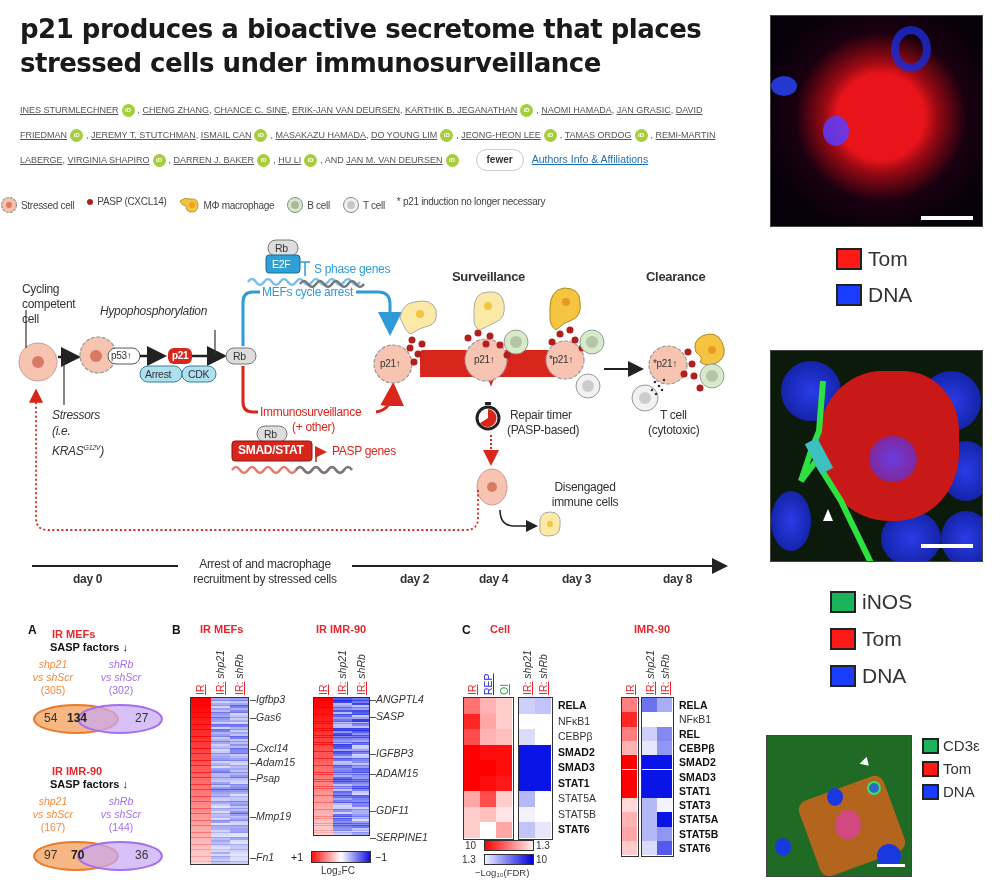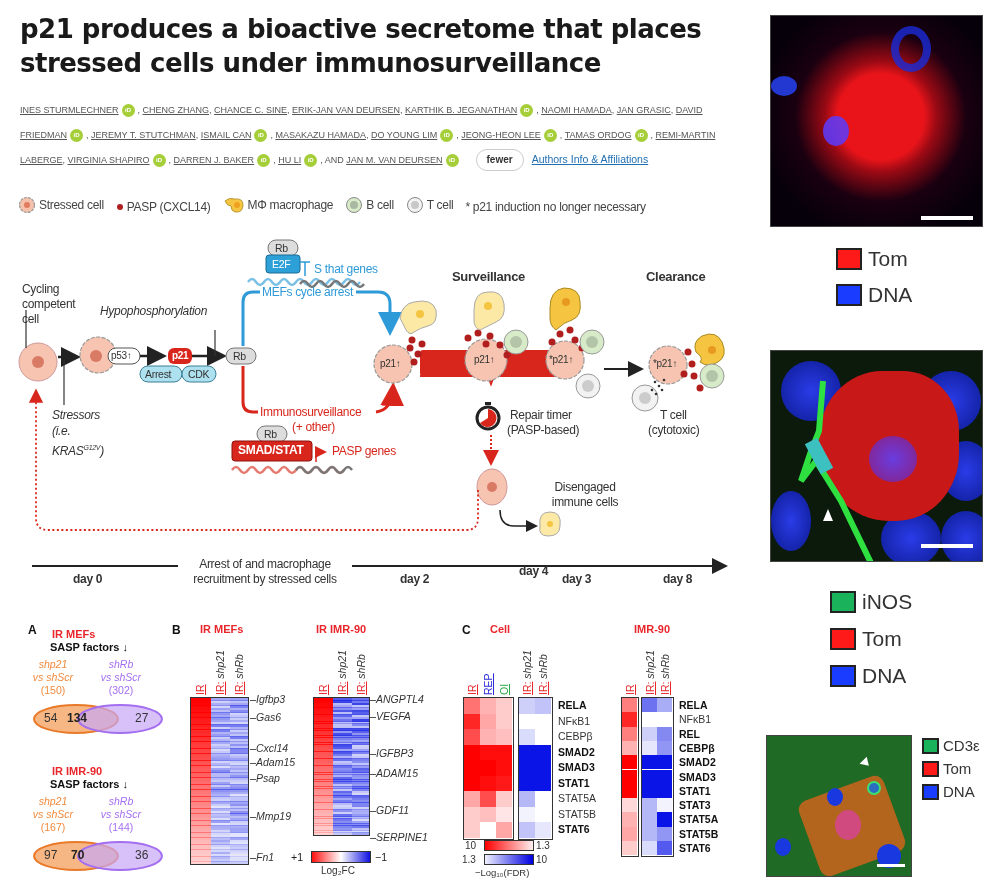--- a/index.html
+++ b/index.html
@@ -7,21 +7,21 @@
   body { position: relative; font-family: "Liberation Sans", sans-serif; color: #222; }
 
   .title { position: absolute; left: 20px; top: 12px; width: 700px; font-size: 26px; font-weight: bold; line-height: 34px; color: #1a1a1a; font-family: "DejaVu Sans", sans-serif; letter-spacing: -0.5px; }
 
   .authors { position: absolute; left: 20px; top: 98px; width: 720px; font-size: 9px; line-height: 24.5px; color: #555; text-transform: uppercase; }
   .author { text-decoration: underline; color: #555; cursor: pointer; }
   .orcid { display: inline-block; width: 13px; height: 13px; border-radius: 50%; background: #a6ce39; color: #fff; font-size: 6px; line-height: 13px; text-align: center; vertical-align: middle; margin: 0 3px; font-weight: bold; text-transform: none; }
   .fewer-btn { display: inline-block; border: 1px solid #ccc; border-radius: 12px; padding: 2px 10px; font-size: 10px; color: #333; text-transform: none; background: #fff; margin-left: 14px; line-height: 16px; font-weight: bold; cursor: pointer; }
   .aff-link { color: #1f6fb2; text-decoration: underline; font-size: 10.5px; text-transform: none; margin-left: 8px; cursor: pointer; }
 
-  .legend { position: absolute; left: 18px; top: 196px; font-size: 12px; color: #444; display: flex; align-items: flex-end; gap: 6px; font-family: "Liberation Sans Narrow", "Liberation Sans", sans-serif; letter-spacing: -0.3px; }
+  .legend { position: absolute; left: 0; top: 196px; font-size: 10px; color: #444; display: flex; align-items: flex-start; gap: 6px; font-family: "Liberation Sans Narrow", "Liberation Sans", sans-serif; letter-spacing: -0.3px; }
   .legend .li { display: flex; align-items: center; gap: 3px; margin-right: 6px; }
 
   .diagram { position: absolute; left: 0; top: 230px; width: 750px; height: 370px; }
   .dlabel { position: absolute; font-size: 12px; color: #333; font-family: "Liberation Sans", sans-serif; letter-spacing: -0.3px; line-height: 15px; }
   .dbold { font-weight: bold; }
   .ital { font-style: italic; }
 
   .panel-letter { position: absolute; font-size: 12px; font-weight: bold; color: #111; }
   .red-title { position: absolute; font-size: 11px; font-weight: bold; color: #e8262b; }
   .venn-hdr { position: absolute; font-size: 11px; font-weight: bold; color: #111; }
@@ -243,21 +243,21 @@
   <div class="dlabel ital" style="left:52px;top:178px;">Stressors</div>
   <div class="dlabel ital" style="left:52px;top:194px;">(i.e.</div>
   <div class="dlabel ital" style="left:52px;top:210px;"><span>KRAS</span><sup style="font-size:7px">G12V</sup>)</div>
   <div class="dlabel" style="left:111px;top:120px;font-size:10px;line-height:12px;">p53↑</div>
   <div class="dlabel" style="left:172px;top:120px;font-size:10px;line-height:12px;color:#fff;font-weight:bold;">p21</div>
   <div class="dlabel" style="left:145px;top:138px;font-size:10.5px;line-height:12px;">Arrest</div>
   <div class="dlabel" style="left:188px;top:138px;font-size:10.5px;line-height:12px;">CDK</div>
   <div class="dlabel" style="left:233px;top:120px;font-size:10.5px;line-height:12px;">Rb</div>
   <div class="dlabel" style="left:275px;top:12px;font-size:10.5px;line-height:12px;">Rb</div>
   <div class="dlabel" style="left:272px;top:28px;font-size:10.5px;line-height:12px;color:#fff;">E2F</div>
-  <div class="dlabel" style="left:314px;top:32px;color:#2e9ad8;">S that genes</div>
+  <div class="dlabel" style="left:314px;top:32px;color:#2e9ad8;">S phase genes</div>
   <div class="dlabel" style="left:262px;top:55px;color:#2e9ad8;">MEFs cycle arrest</div>
   <div class="dlabel" style="left:260px;top:175px;color:#d9261c;">Immunosurveillance</div>
   <div class="dlabel" style="left:292px;top:190px;color:#d9261c;">(+ other)</div>
   <div class="dlabel" style="left:264px;top:198px;font-size:10.5px;line-height:12px;">Rb</div>
   <div class="dlabel" style="left:238px;top:213px;color:#fff;font-weight:bold;">SMAD/STAT</div>
   <div class="dlabel" style="left:332px;top:214px;color:#d9261c;">PASP genes</div>
   <div class="dlabel dbold" style="left:452px;top:39px;font-size:13px;">Surveillance</div>
   <div class="dlabel dbold" style="left:646px;top:39px;font-size:13px;">Clearance</div>
   <div class="dlabel" style="left:380px;top:128px;font-size:10px;line-height:12px;">p21↑</div>
   <div class="dlabel" style="left:474px;top:124px;font-size:10px;line-height:12px;">p21↑</div>
@@ -265,34 +265,34 @@
   <div class="dlabel" style="left:653px;top:128px;font-size:10px;line-height:12px;">*p21↑</div>
   <div class="dlabel" style="left:510px;top:178px;">Repair timer</div>
   <div class="dlabel" style="left:507px;top:193px;">(PASP-based)</div>
   <div class="dlabel" style="left:660px;top:178px;">T cell</div>
   <div class="dlabel" style="left:648px;top:193px;">(cytotoxic)</div>
   <div class="dlabel" style="left:540px;top:250px;width:90px;text-align:center;">Disengaged immune cells</div>
   <div class="dlabel" style="left:180px;top:327px;width:170px;text-align:center;">Arrest of and macrophage</div>
   <div class="dlabel" style="left:176px;top:342px;width:178px;text-align:center;">recruitment by stressed cells</div>
   <div class="dlabel dbold" style="left:73px;top:342px;">day 0</div>
   <div class="dlabel dbold" style="left:400px;top:342px;">day 2</div>
-  <div class="dlabel dbold" style="left:479px;top:334px;margin-left:40px;">day 4</div>
+  <div class="dlabel dbold" style="left:479px;top:342px;">day 4</div>
   <div class="dlabel dbold" style="left:562px;top:342px;">day 3</div>
   <div class="dlabel dbold" style="left:663px;top:342px;">day 8</div>
 </div>
 
 <div>
   <div class="panel-letter" style="left:28px;top:623px;">A</div>
   <div id="venn-container">
       <div class="red-title" style="left: 52px; top: 628px;">IR MEFs</div>
       <div class="venn-hdr" style="left: 50px; top: 641px;">SASP factors ↓</div>
       <div class="venn-lbl orange" style="left: 22px; top: 658px; width: 62px;">
         <div>shp21</div>
         <div>vs shScr</div>
-        <div class="cnt">(150)</div>
+        <div class="cnt">(305)</div>
       </div>
       <div class="venn-lbl purple" style="left: 90px; top: 658px; width: 62px;">
         <div>shRb</div>
         <div>vs shScr</div>
         <div class="cnt">(302)</div>
       </div>
       <svg width="140" height="32" style="position: absolute; left: 32px; top: 703px;">
         <ellipse cx="44" cy="16" rx="42" ry="14" fill="#f6b784" stroke="#e97a2a" stroke-width="2"></ellipse>
         <ellipse cx="88" cy="16" rx="42" ry="14" fill="#c7a6f5" fill-opacity="0.7" stroke="#a46ef0" stroke-width="2"></ellipse>
       </svg>
@@ -735,21 +735,21 @@
       <div class="gene" style="left: 256px; top: 756px;">Adam15</div>
       <div style="position: absolute; left: 250px; top: 763px; width: 6px; height: 1.2px; background: rgb(85, 85, 85);"></div>
       <div class="gene" style="left: 256px; top: 772px;">Psap</div>
       <div style="position: absolute; left: 250px; top: 779px; width: 6px; height: 1.2px; background: rgb(85, 85, 85);"></div>
       <div class="gene" style="left: 256px; top: 810px;">Mmp19</div>
       <div style="position: absolute; left: 250px; top: 817px; width: 6px; height: 1.2px; background: rgb(85, 85, 85);"></div>
       <div class="gene" style="left: 256px; top: 851px;">Fn1</div>
       <div style="position: absolute; left: 250px; top: 858px; width: 6px; height: 1.2px; background: rgb(85, 85, 85);"></div>
       <div class="gene" style="left: 376px; top: 693px;">ANGPTL4</div>
       <div style="position: absolute; left: 370px; top: 700px; width: 6px; height: 1.2px; background: rgb(85, 85, 85);"></div>
-      <div class="gene" style="left: 376px; top: 710px;">VEGFA</div>
+      <div class="gene" style="left: 376px; top: 710px;">SASP</div>
       <div style="position: absolute; left: 370px; top: 717px; width: 6px; height: 1.2px; background: rgb(85, 85, 85);"></div>
       <div class="gene" style="left: 376px; top: 747px;">IGFBP3</div>
       <div style="position: absolute; left: 370px; top: 754px; width: 6px; height: 1.2px; background: rgb(85, 85, 85);"></div>
       <div class="gene" style="left: 376px; top: 767px;">ADAM15</div>
       <div style="position: absolute; left: 370px; top: 774px; width: 6px; height: 1.2px; background: rgb(85, 85, 85);"></div>
       <div class="gene" style="left: 376px; top: 804px;">GDF11</div>
       <div style="position: absolute; left: 370px; top: 811px; width: 6px; height: 1.2px; background: rgb(85, 85, 85);"></div>
       <div class="gene" style="left: 376px; top: 831px;">SERPINE1</div>
       <div style="position: absolute; left: 370px; top: 838px; width: 6px; height: 1.2px; background: rgb(85, 85, 85);"></div>
       <div style="position: absolute; left: 291px; top: 851px; font-size: 10.5px; color: rgb(34, 34, 34);">+1</div>

